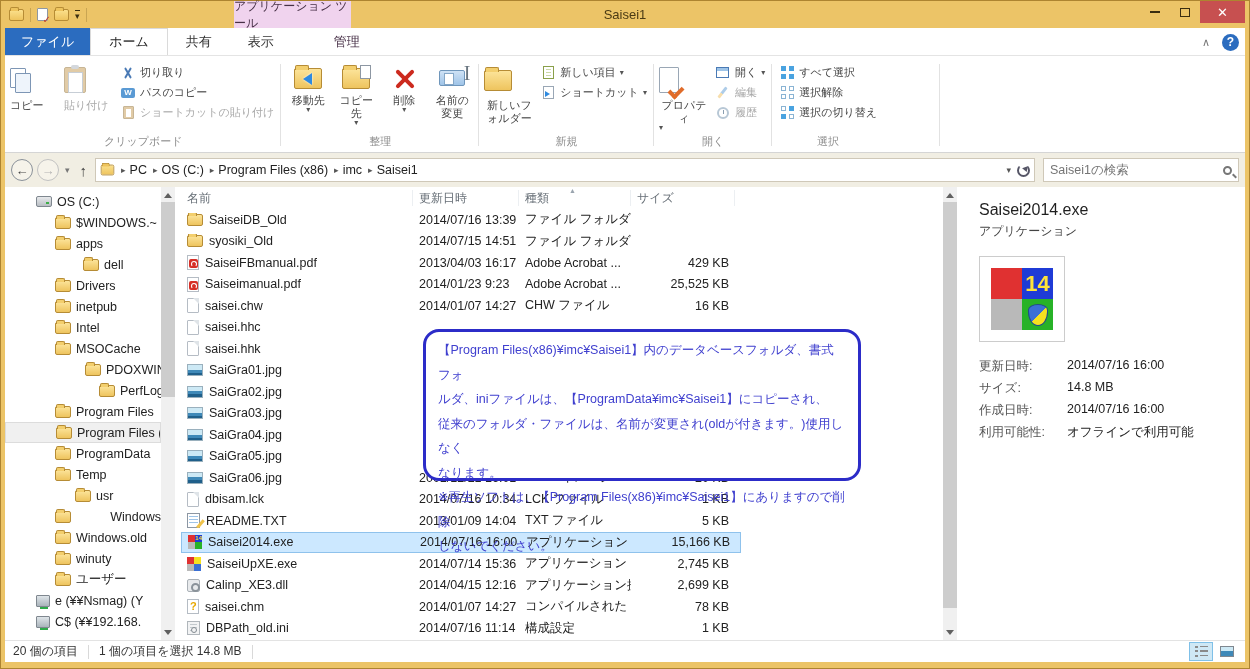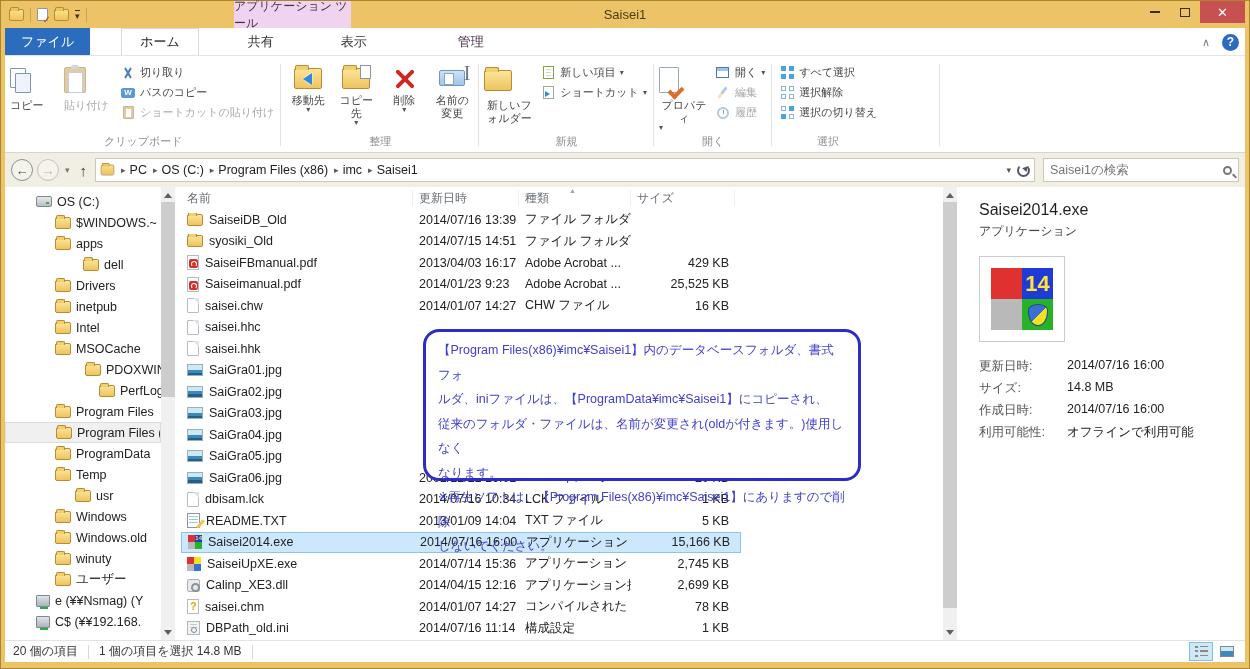--- a/index.html
+++ b/index.html
@@ -19,21 +19,21 @@
   .glyph-max { width:10px; height:9px; border:1.5px solid #3a2d10; display:inline-block; }
 
   
   .mini-folder { width:15px; height:12px; background:linear-gradient(#fbe08c,#eec45e); border:1px solid #b68c35; border-radius:2px; position:relative; display:inline-block; }
   .mini-folder::before { content:""; position:absolute; top:-3px; left:0; width:7px; height:3px; background:#eec45e; border:1px solid #b68c35; border-bottom:none; border-radius:2px 2px 0 0; }
   .mini-page { width:11px; height:13px; background:#fff; border:1px solid #8d97a3; border-radius:1px; position:relative; display:inline-block; }
   .mini-page::after { content:"✓"; position:absolute; right:-4px; bottom:-5px; color:#c23b2e; font-size:10px; font-weight:bold; }
   .qat-drop { font-size:9px; color:#3a2d10; border-top:1px solid #3a2d10; line-height:8px; padding-top:1px; }
 
   
-  .tabrow { height:28px; background:#fff; display:flex; align-items:stretch; position:relative; border-bottom:1px solid #e4e4e4;gap:31px; }
+  .tabrow { height:28px; background:#fff; display:flex; align-items:stretch; position:relative; border-bottom:1px solid #e4e4e4; }
   .tab { padding:0 18px; display:flex; align-items:center; font-size:13px; color:#333; cursor:pointer; }
   .tab.file { background:#2b6cbf; color:#fff; padding:0 16px; }
   .tab.active { background:#fff; border:1px solid #dadada; border-bottom:none; color:#222; }
   .tab.manage { margin-left:24px; color:#473047; }
   .tabrow-right { position:absolute; right:6px; top:0; height:28px; display:flex; align-items:center; gap:12px; }
   .chev-up { font-size:11px; color:#777; cursor:pointer; }
   .help-circle { width:17px; height:17px; border-radius:50%; background:#2b6cbf; color:#fff; font-size:12px; font-weight:bold; display:flex; align-items:center; justify-content:center; cursor:pointer; }
 
   
   .ribbon { height:97px; background:#fff; display:flex; border-bottom:1px solid #d5d5d5; padding-top:2px; }
@@ -543,21 +543,21 @@
           <div class="titem" style="padding-left: 50px;">
             <span class="i ic-folder-icon"></span>
             <span>Temp</span>
           </div>
 
           <div class="titem" style="padding-left: 50px; margin-left: 20px;">
             <span class="i ic-folder-icon"></span>
             <span>usr</span>
           </div>
 
-          <div class="titem" style="padding-left: 50px;">
+          <div class="titem" style="padding-left: 50px; justify-content: space-between;">
             <span class="i ic-folder-icon"></span>
             <span>Windows</span>
           </div>
 
           <div class="titem" style="padding-left: 50px;">
             <span class="i ic-folder-icon"></span>
             <span>Windows.old</span>
           </div>
 
           <div class="titem" style="padding-left: 50px;">

